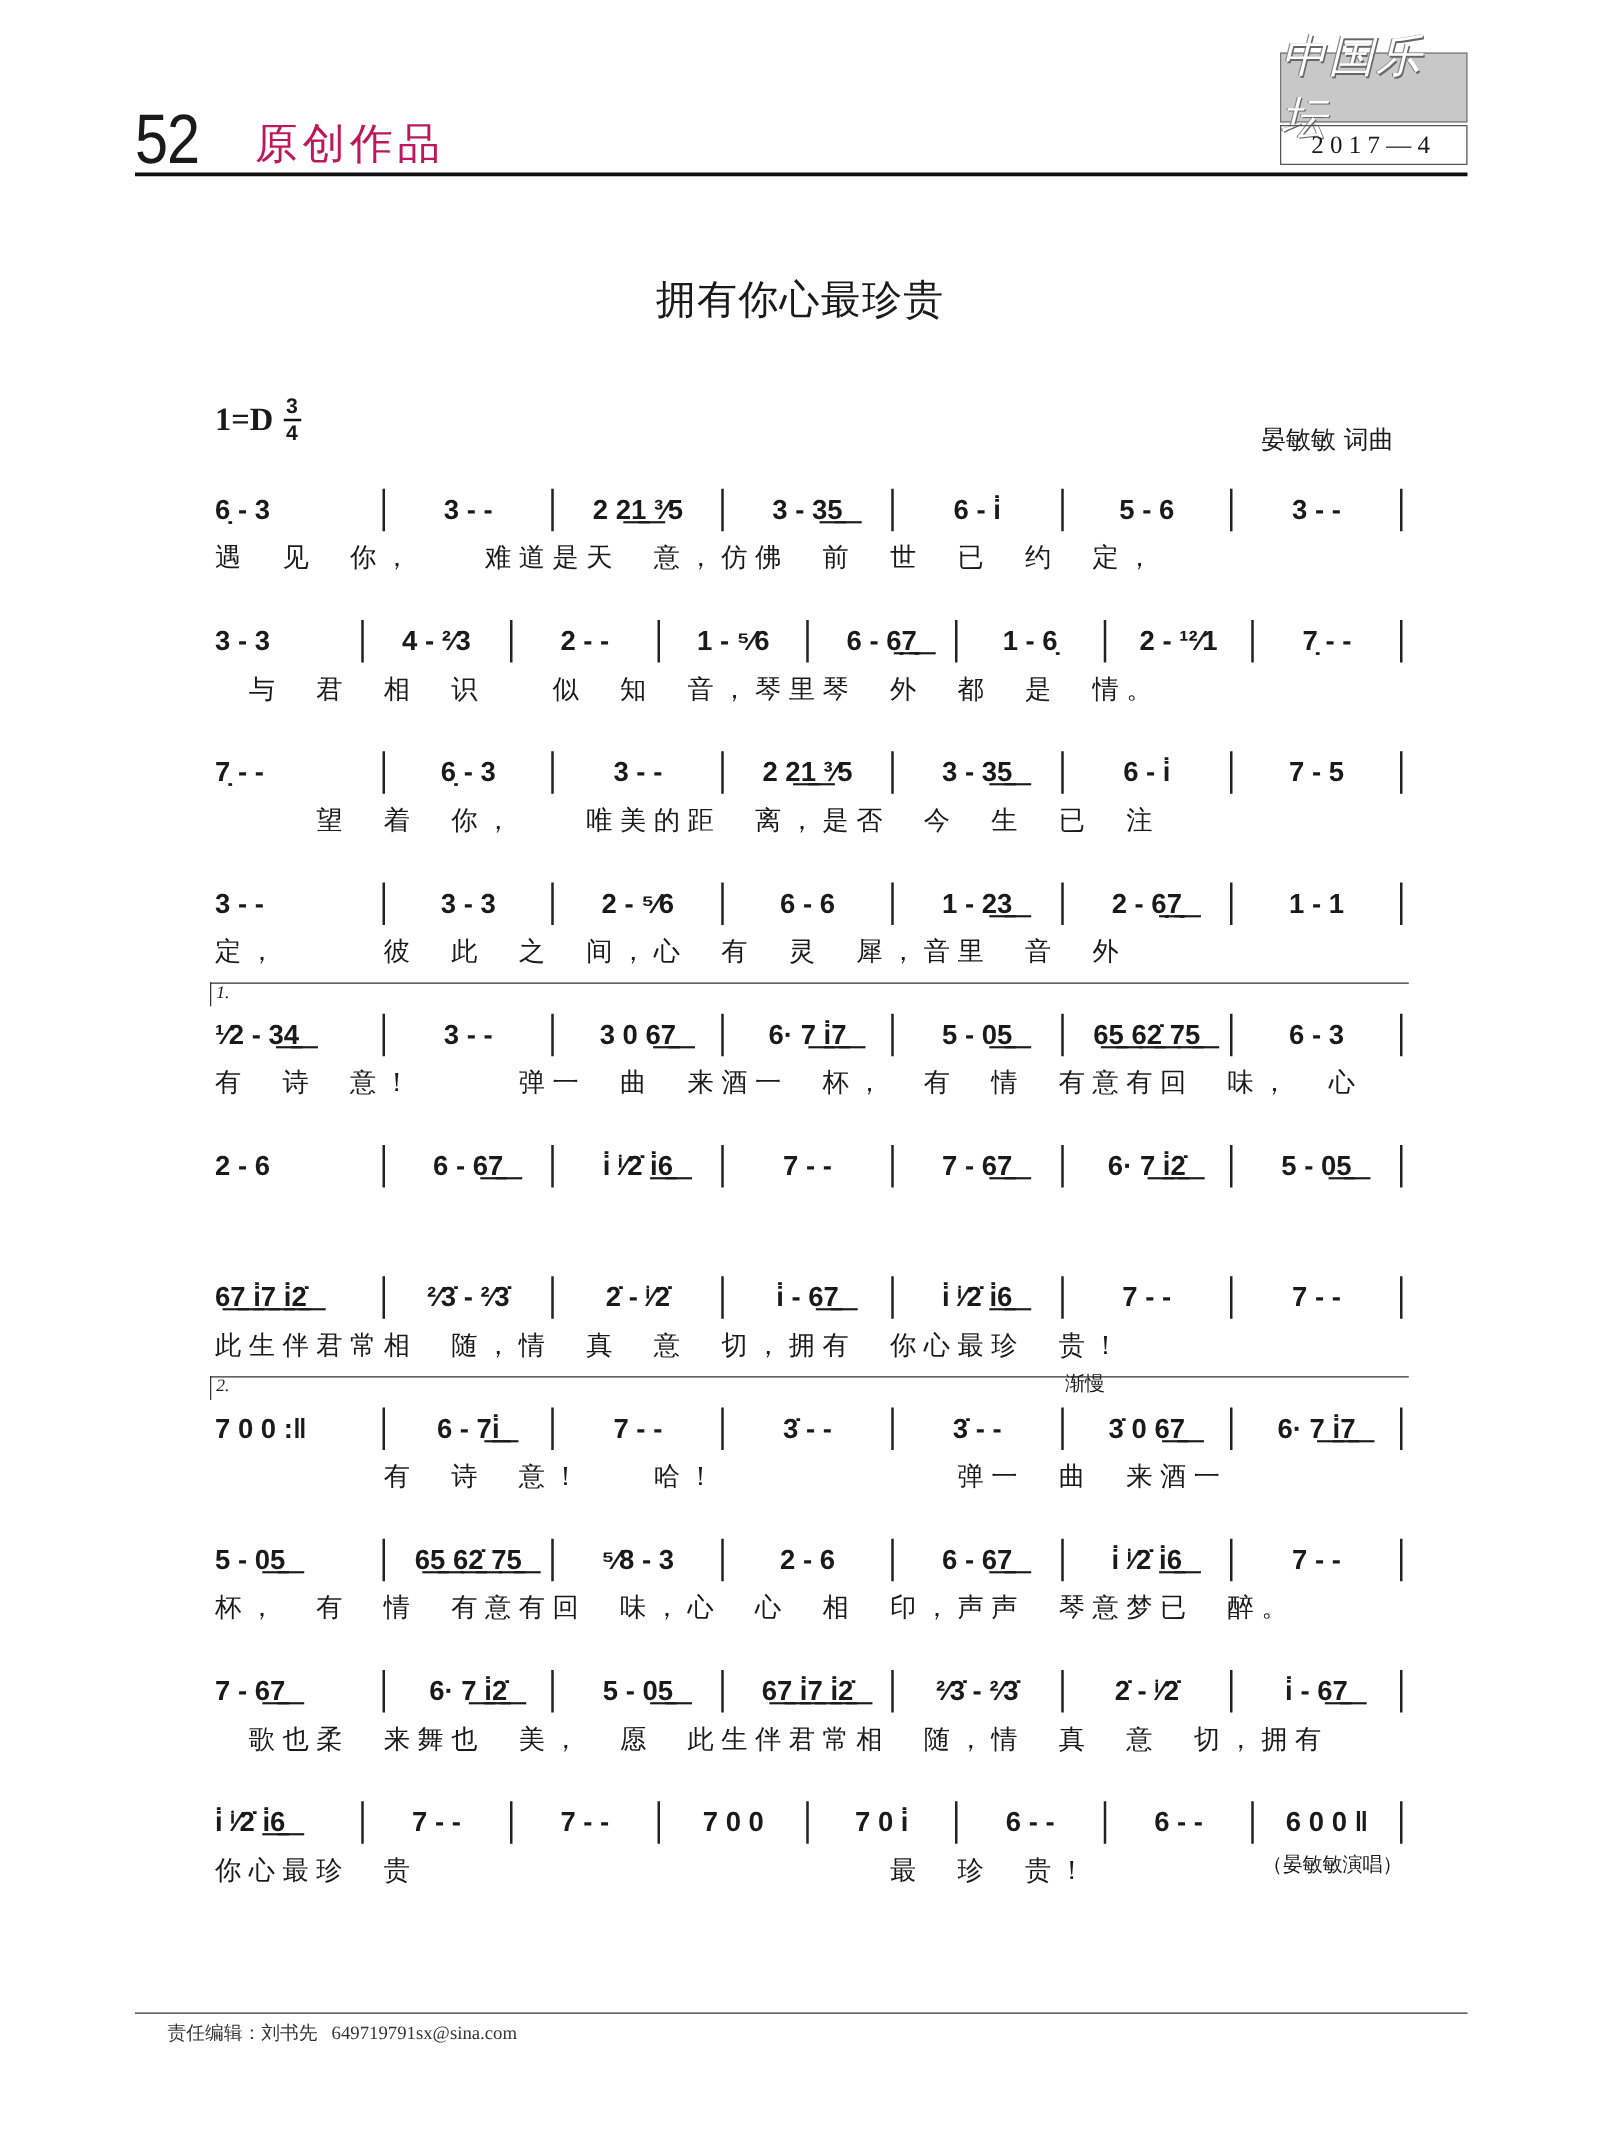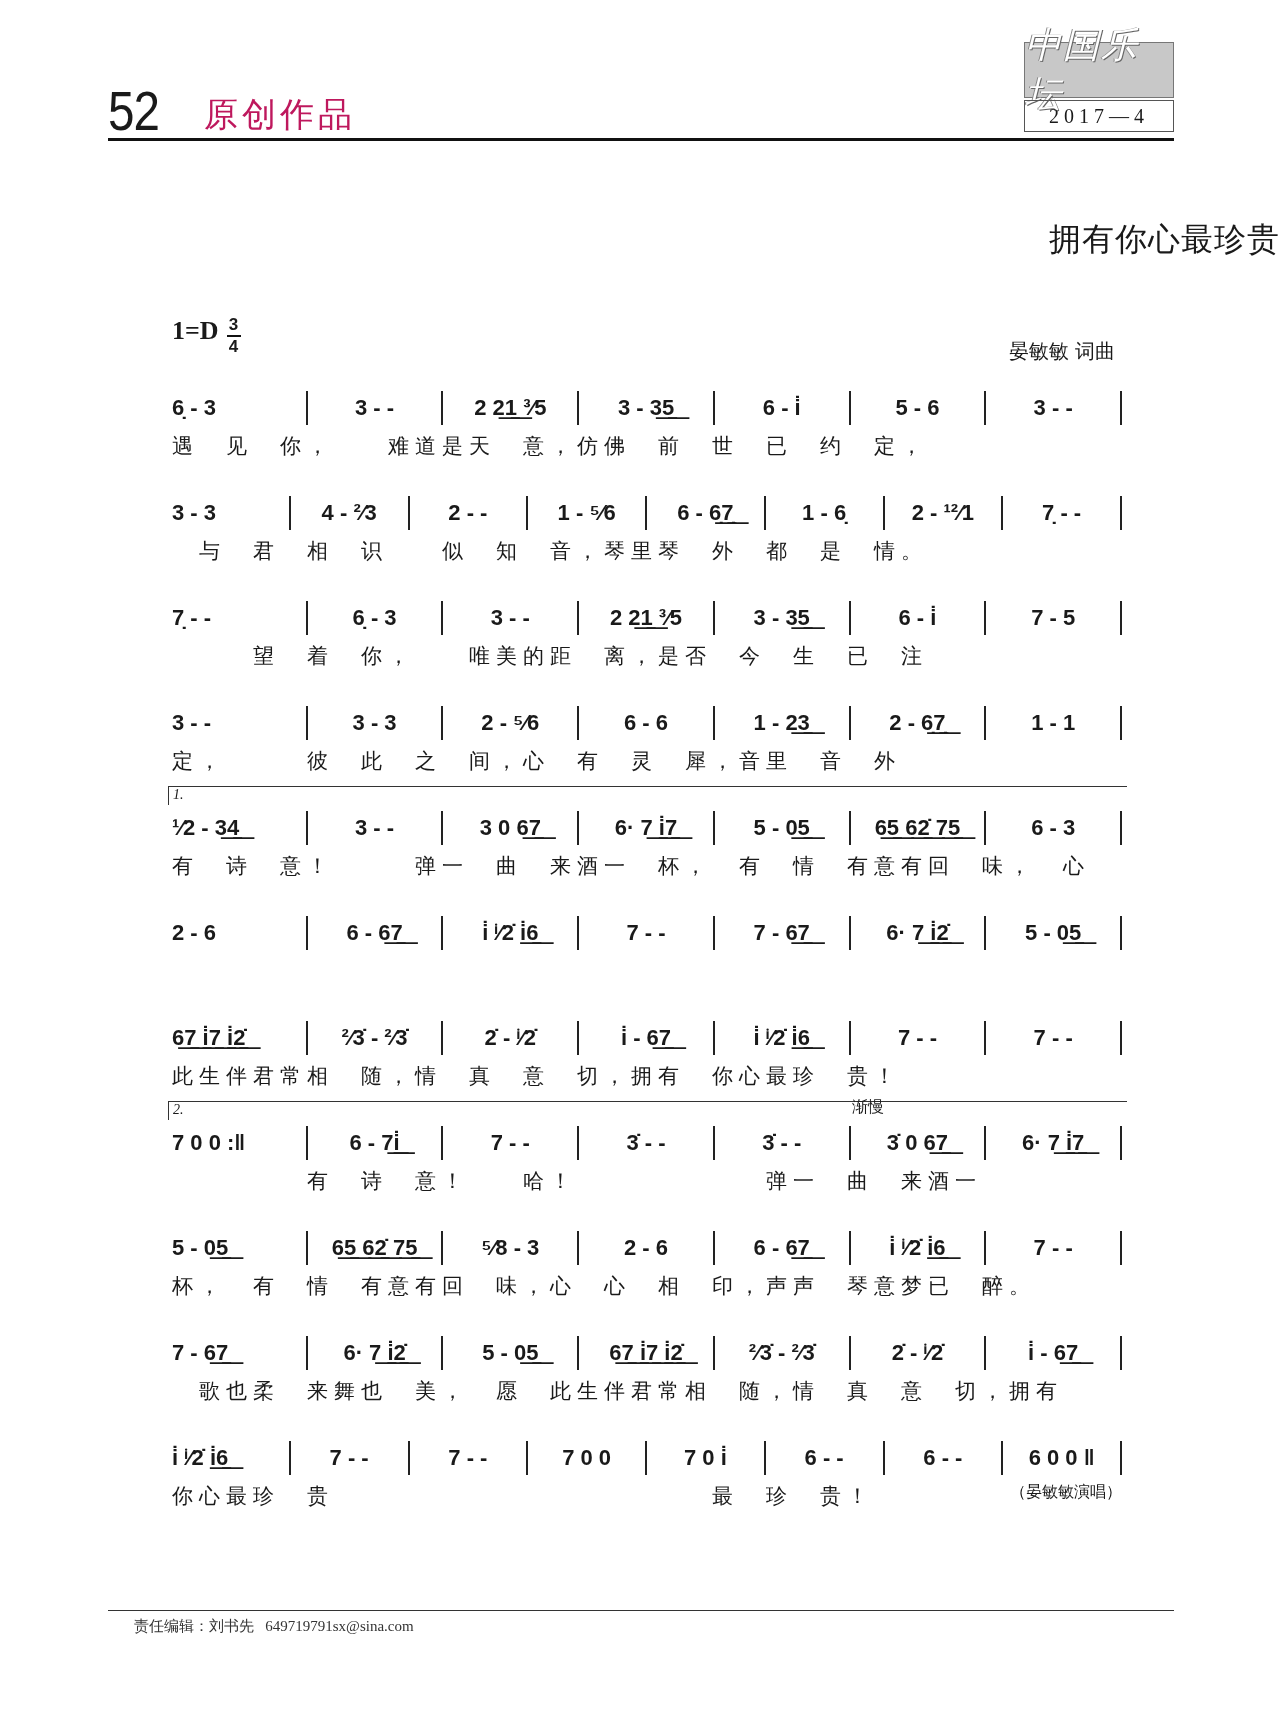--- a/index.html
+++ b/index.html
@@ -4,22 +4,22 @@
 <style>
   html, body { margin: 0; padding: 0; background: #ffffff; }
   body { width: 1280px; height: 1725px; position: relative; overflow: hidden; color: #1a1a1a; }
   .header { position: absolute; left: 108px; top: 40px; width: 1066px; height: 100px; }
   .page-num { position: absolute; left: 0; top: 38px; font-family: "Liberation Sans", sans-serif; font-size: 56px; font-weight: normal; letter-spacing: -1px; transform: scaleX(0.85); transform-origin: left; }
   .section-title { position: absolute; left: 96px; top: 52px; font-family: "DejaVu Serif", serif; font-size: 34px; color: #be185d; letter-spacing: 4px; }
   .logo-box { position: absolute; right: 0; top: 2px; width: 148px; height: 54px; background: #c8c8c8; border: 1px solid #777; display: flex; align-items: center; justify-content: center; font-family: "DejaVu Serif", serif; font-size: 36px; color: #fff; text-shadow: 1px 1px 0 #666, -1px 0 0 #888; font-style: italic; letter-spacing: 2px; }
   .issue-box { position: absolute; right: 0; top: 60px; width: 148px; height: 30px; border: 1px solid #555; display: flex; align-items: center; justify-content: center; font-family: "Liberation Serif", serif; font-size: 20px; letter-spacing: 5px; }
   .header-rule { position: absolute; left: 108px; top: 138px; width: 1066px; height: 3px; background: #111; }
 
-  .song-title { position: absolute; left: 0; width: 1280px; top: 218px; text-align: right; font-family: "DejaVu Serif", serif; font-size: 32px; letter-spacing: 1px; }
-  .key-sig { position: absolute; left: 172px; top: 316px; font-family: "Liberation Serif", serif; font-size: 26px; font-weight: bold; display: flex; align-items: flex-start; }
+  .song-title { position: absolute; left: 0; width: 1280px; top: 218px; text-align: center; font-family: "DejaVu Serif", serif; font-size: 32px; letter-spacing: 1px; }
+  .key-sig { position: absolute; left: 172px; top: 316px; font-family: "Liberation Serif", serif; font-size: 26px; font-weight: bold; display: flex; align-items: center; }
   .time-sig { display: inline-flex; flex-direction: column; align-items: center; margin-left: 8px; font-family: "Liberation Sans", sans-serif; font-size: 17px; font-weight: bold; line-height: 18px; }
   .time-sig .bar { width: 14px; height: 2px; background: #111; margin: 1px 0; }
   .author { position: absolute; right: 165px; top: 338px; font-family: "DejaVu Serif", serif; font-size: 20px; }
 
   .score { position: absolute; left: 172px; top: 370px; width: 950px; }
   .system { position: relative; height: 105px; }
   .system .notes { position: absolute; left: 0; top: 18px; width: 950px; height: 40px; font-family: "Liberation Sans", sans-serif; font-weight: bold; font-size: 22px; white-space: pre; display: flex; align-items: center; }
   .system .lyrics { position: absolute; left: 0; top: 62px; width: 950px; height: 28px; font-family: "DejaVu Serif", serif; font-size: 21px; white-space: pre; letter-spacing: 6px; }
   .measure { flex: 1; text-align: center; border-right: 2px solid #222; height: 34px; line-height: 34px; }
   .measure:first-child { text-align: left; }

